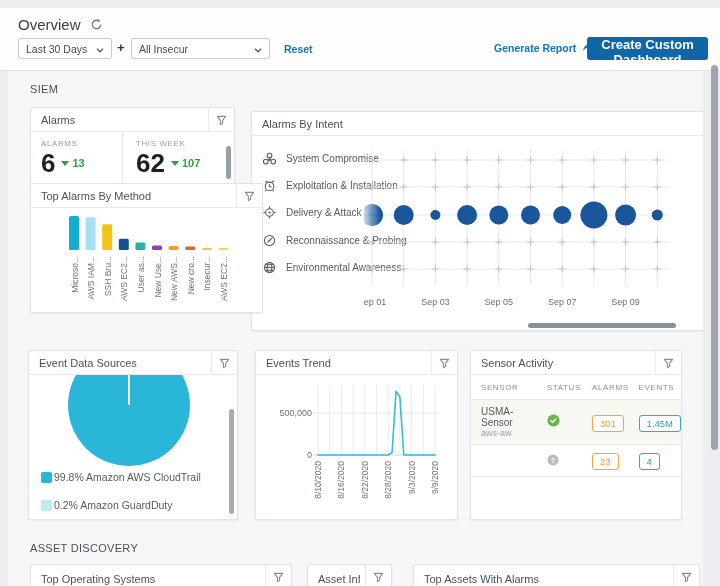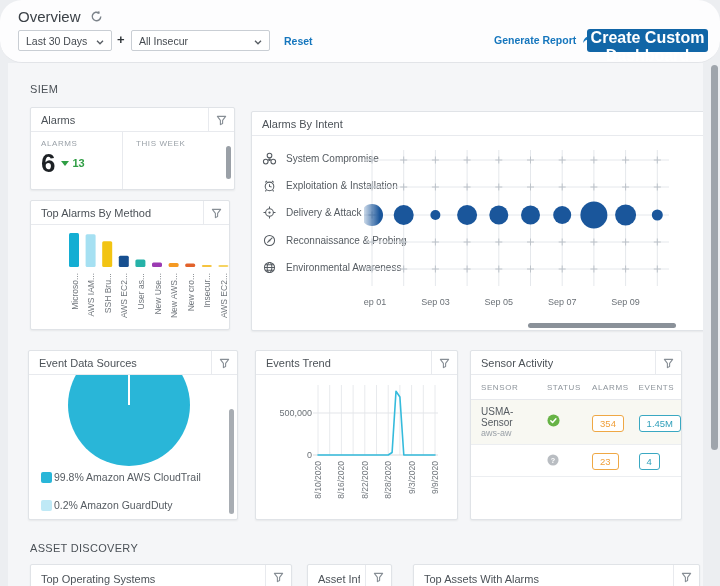--- a/index.html
+++ b/index.html
@@ -1,30 +1,30 @@
 <!DOCTYPE html>
 <html><head>
 <meta charset="utf-8">
 <style>
   * { box-sizing: border-box; margin: 0; padding: 0; }
   html,body { width:720px; height:586px; overflow:hidden; }
   body { background:#eceef1; font-family:"Liberation Sans", sans-serif; position:relative; }
 
   
-  .topbar { position:absolute; left:0; top:0; width:720px; height:63px; background:#fdfdfe; border-bottom:1px solid #e2e4e8; z-index:5;border-radius:22px; }
+  .topbar { position:absolute; left:0; top:8px; width:720px; height:63px; background:#fdfdfe; border-bottom:1px solid #e2e4e8; z-index:5; }
   .title-row { position:absolute; left:18px; top:8px; display:flex; align-items:center; gap:9px; }
   .page-title { font-size:15px; color:#3c4248; }
   .refresh { display:flex; cursor:pointer; }
   .select { position:absolute; height:21px; border:1px solid #c9ced4; border-radius:2px; background:#fff; display:flex; align-items:center; justify-content:space-between; padding:0 7px; font-size:10.5px; color:#454a50; cursor:pointer; }
   #time-select { left:18px; top:30px; width:94px; }
   #asset-select { left:131px; top:30px; width:139px; }
   .plus { position:absolute; left:117px; top:32px; font-size:13px; color:#2f3438; font-weight:bold; }
   .reset { position:absolute; left:284px; top:35px; font-size:10.5px; font-weight:bold; color:#1576bd; cursor:pointer; }
   .genreport { position:absolute; left:494px; top:33px; display:flex; align-items:center; gap:6px; font-size:10.5px; font-weight:bold; color:#1576bd; cursor:pointer; }
-  .create-btn { position:absolute; left:587px; top:29px; width:121px; height:23px; background:#1166a7; color:#fff; font-size:16px; font-weight:bold; border:none; border-radius:3px; font-family:inherit; cursor:pointer; }
+  .create-btn { position:absolute; left:587px; top:29px; width:121px; height:23px; background:#1166a7; color:#fff; font-size:13px; font-weight:bold; border:none; border-radius:3px; font-family:inherit; cursor:pointer; }
 
   
   .panel { position:absolute; left:8px; top:63px; width:695px; height:523px; background:#f5f6f8; overflow:hidden; }
   .section-label { position:absolute; font-size:11px; color:#4b5157; letter-spacing:.3px; }
   #siem-label { left:22px; top:20px; }
   #ad-label { left:22px; top:479px; }
 
   .card { position:absolute; background:#fff; border:1px solid #e0e3e7; border-radius:2px; box-shadow:0 1px 2px rgba(40,50,60,.07); }
   .card-head { height:24px; border-bottom:1px solid #e8eaee; display:flex; align-items:center; position:relative; }
   .card-title { font-size:11px; color:#4c5258; padding-left:10px; white-space:nowrap; overflow:hidden; }
@@ -47,21 +47,21 @@
   #intent-card { left:243px; top:48px; width:481px; height:220px; }
   .intent-body { position:relative; height:194px; }
   #intent-legend { position:absolute; left:10px; top:9px; }
   .intent-row { display:flex; align-items:center; height:27.2px; }
   .intent-icon { width:17px; display:flex; }
   .intent-label { font-size:10px; color:#555b61; margin-left:7px; white-space:nowrap; }
   #intent-plot { position:absolute; left:112px; top:0; }
   .hscroll { position:absolute; left:276px; bottom:2px; width:148px; height:5px; border-radius:3px; background:#8a9199; cursor:pointer; }
 
   
-  #method-card { left:22px; top:137px; width:200px; height:130px; }
+  #method-card { left:22px; top:120px; width:233px; height:130px; }
   #method-plot { position:absolute; left:28px; top:26px; }
 
   
   #sources-card { left:20px; top:287px; width:210px; height:170px; }
   .sources-body { position:relative; height:144px; overflow:hidden; }
   .pie { position:absolute; left:39px; top:-31px; width:122px; height:122px; border-radius:50%; }
   .pie-slice-line { position:absolute; left:99px; top:-31px; width:2px; height:61px; background:#fff; }
   #pie-legend { position:absolute; left:12px; bottom:8px; }
   .pleg-row { display:flex; align-items:center; gap:2px; margin-top:16px; }
   .pleg-swatch { width:11px; height:11px; border-radius:2px; }
@@ -150,20 +150,27 @@
         <div class="alarm-valrow">
           <span class="alarm-value">6</span>
           <span class="delta">
               <i class="tri-down"></i>
               <span>13</span>
             </span>
         </div>
       </div>
       <div class="alarm-col second">
         <div class="alarm-label">THIS WEEK</div>
+        <div class="alarm-valrow">
+          <span class="alarm-value">62</span>
+          <span class="delta">
+              <i class="tri-down"></i>
+              <span>107</span>
+            </span>
+        </div>
       </div>
       <div class="vscroll" id="alarms-scroll"></div>
     </div>
   </div>
 
   <div class="card" id="intent-card">
     <div class="card-head">
       <span class="card-title">Alarms By Intent</span>
       <span class="filter-box">
           <svg width="11" height="11" viewBox="0 0 12 12">
@@ -455,21 +462,21 @@
       <td>
               <div class="sensor-name">USMA-Sensor</div>
           <div class="sensor-sub">aws-aw</div>
             </td>
       <td><span class="status-dot">
                 <svg width="13" height="13" viewBox="0 0 14 14">
                   <circle cx="7" cy="7" r="6.5" fill="#67b346"></circle>
                   <path d="M4.1 7.3l1.9 1.9 3.6-4.1" fill="none" stroke="#fff" stroke-width="1.6" stroke-linecap="round" stroke-linejoin="round"></path>
                 </svg>
               </span></td>
-      <td><span class="badge alarm">354</span></td>
+      <td><span class="badge alarm">301</span></td>
       <td><span class="badge event">1.45M</span></td>
     </tr>
           <tr class="">
       <td>
               <div class="sensor-name"></div>
           <div class="sensor-sub"></div>
             </td>
       <td><span class="status-dot">
                 <svg width="12" height="12" viewBox="0 0 14 14">
                   <circle cx="7" cy="7" r="6.5" fill="#b9bdc2"></circle>

